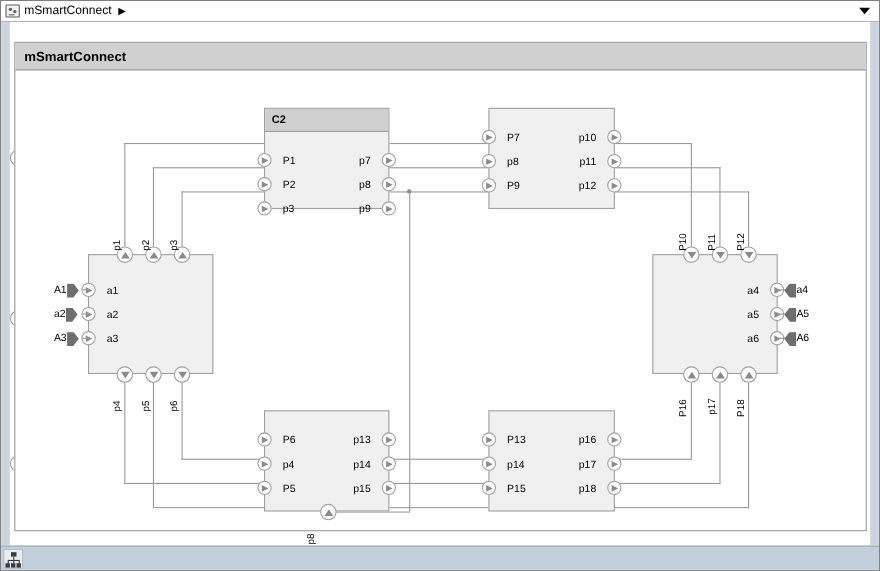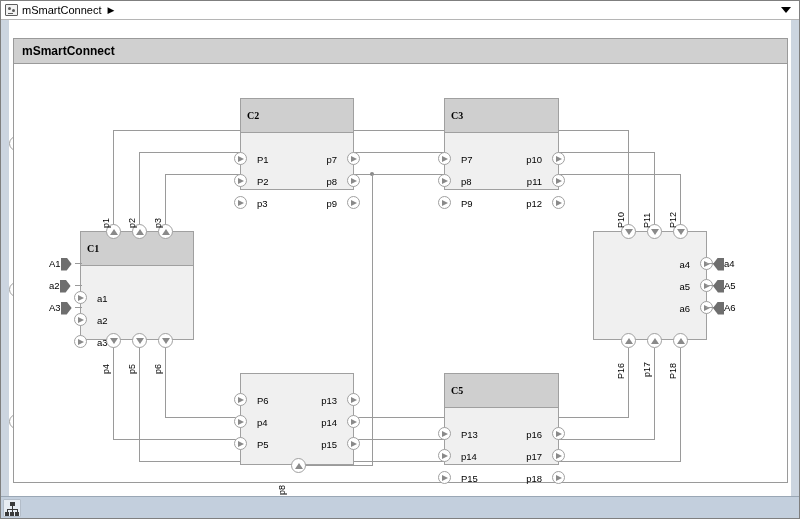--- a/index.html
+++ b/index.html
@@ -45,23 +45,23 @@
   }
   .sysframe .title{
     height:25px;background:#d0d0d0;border-bottom:1px solid #9a9a9a;
     display:flex;align-items:center;padding-left:8px;box-sizing:border-box;
     font-size:12px;font-weight:bold;color:#000;
   }
 
   
   .blk{position:absolute;box-sizing:border-box;border:1px solid #a0a0a0;background:#f0f0f0;}
   .blk .hdr{
-    height:34px;background:#cfcfcf;border-bottom:1px solid #a0a0a0;
+    height:21px;background:#cfcfcf;border-bottom:1px solid #a0a0a0;
     font-size:10px;font-weight:bold;color:#000;
-    display:flex;align-items:center;padding-left:6px;box-sizing:border-box;font-family:Liberation Serif, serif;
+    display:flex;align-items:center;padding-left:6px;box-sizing:border-box;
   }
   .blk .body{position:relative;height:calc(100% - 19px);}
 
   
   .plab{position:absolute;font-size:9.5px;color:#000;white-space:nowrap;line-height:1;}
   .plab.l{left:16px;}
   .plab.r{right:16px;}
 
   
   .pbump{position:absolute;width:13px;height:13px;border:1px solid #a0a0a0;
@@ -274,21 +274,20 @@
           </div>
         <div class="plab r" style="top:44px;">p8</div>
         <div class="pbump out" style="top:63px;">
             <span class="tri"></span>
           </div>
         <div class="plab r" style="top:66px;">p9</div>
       </div>
     </div>
 
     <div class="blk" style="left:443px;top:78px;width:115px;height:92px;">
-      <div class="hdr">C3</div>
       <div class="body">
         <div class="pbump in" style="top:19px;">
             <span class="tri"></span>
           </div>
         <div class="plab l" style="top:22px;">P7</div>
         <div class="pbump in" style="top:41px;">
             <span class="tri"></span>
           </div>
         <div class="plab l" style="top:44px;">p8</div>
         <div class="pbump in" style="top:63px;">
@@ -305,21 +304,20 @@
           </div>
         <div class="plab r" style="top:44px;">p11</div>
         <div class="pbump out" style="top:63px;">
             <span class="tri"></span>
           </div>
         <div class="plab r" style="top:66px;">p12</div>
       </div>
     </div>
 
     <div class="blk" style="left:79px;top:211px;width:114px;height:109px;">
-      <div class="hdr">C1</div>
       <div class="body">
         <div class="pbump in" style="top:25px;">
             <span class="tri"></span>
           </div>
         <div class="plab l" style="top:28px;">a1</div>
         <div class="pbump in" style="top:47px;">
             <span class="tri"></span>
           </div>
         <div class="plab l" style="top:50px;">a2</div>
         <div class="pbump in" style="top:69px;">
@@ -459,21 +457,20 @@
         <div class="plab r" style="top:66px;">p15</div>
       </div>
     </div>
 
     <div class="cport" style="left:290px;top:438px;">
         <span class="tu"></span>
       </div>
     <div class="vlab" style="left:286px;top:466px;">p8</div>
 
     <div class="blk" style="left:443px;top:353px;width:115px;height:92px;">
-      <div class="hdr">C5</div>
       <div class="body">
         <div class="pbump in" style="top:19px;">
             <span class="tri"></span>
           </div>
         <div class="plab l" style="top:22px;">P13</div>
         <div class="pbump in" style="top:41px;">
             <span class="tri"></span>
           </div>
         <div class="plab l" style="top:44px;">p14</div>
         <div class="pbump in" style="top:63px;">

